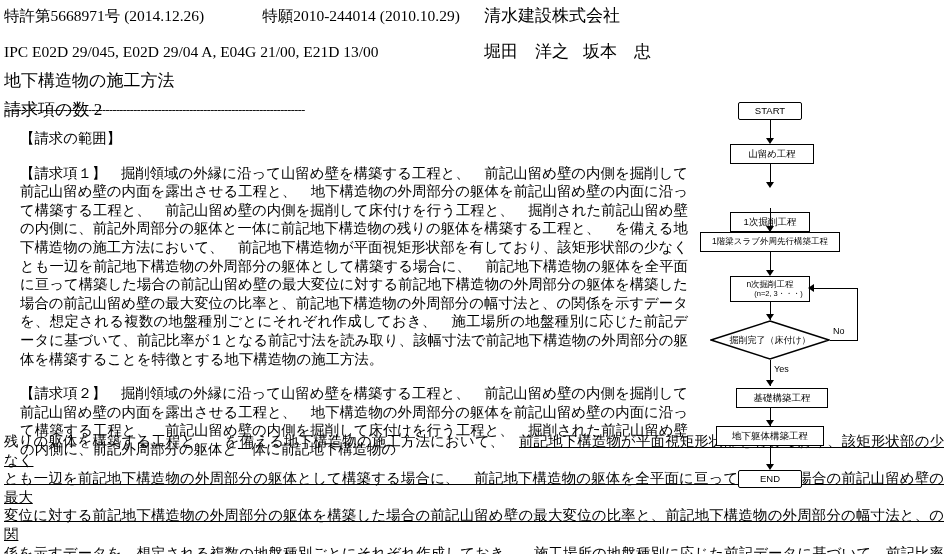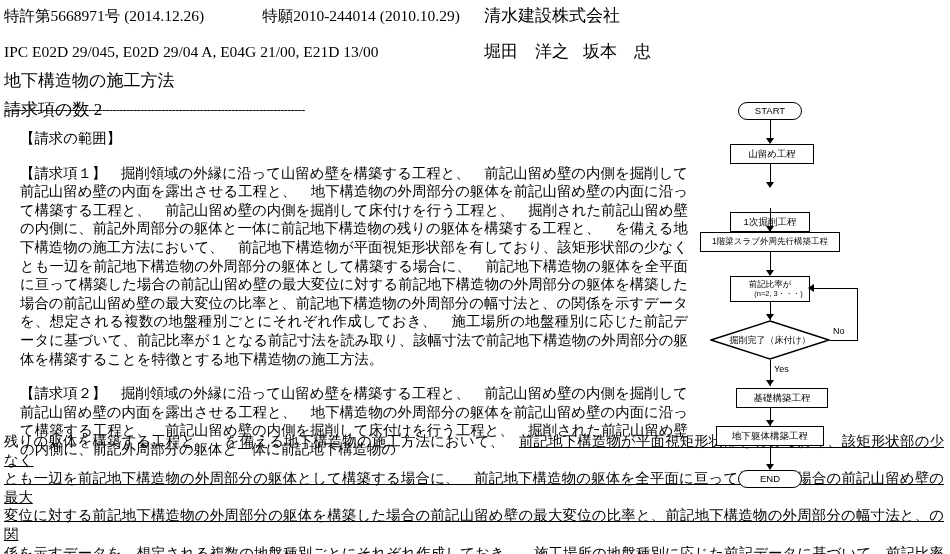--- a/index.html
+++ b/index.html
@@ -126,21 +126,21 @@
     font-size: 9.5px;
     display: flex;
     align-items: center;
     justify-content: center;
     text-align: center;
     box-sizing: border-box;
     white-space: nowrap;
     line-height: 1.15;
   }
   .term {
-    border-radius: 9px;
+    border-radius: 2px;
   }
   .vline {
     position: absolute;
     width: 0;
     border-left: 1.2px solid #000;
   }
   .hline {
     position: absolute;
     height: 0;
     border-top: 1.2px solid #000;
@@ -240,21 +240,21 @@
     <div class="vline" style="left:70px; top:108px; height:22px;"></div>
     <div class="arrow-down" style="left:66px; top:126px;"></div>
 
     <div class="node" style="left:0px; top:132px; width:140px; height:20px; font-size:8.5px;">
       <span>1階梁スラブ外周先行構築工程</span>
     </div>
     <div class="vline" style="left:70px; top:152px; height:22px;"></div>
     <div class="arrow-down" style="left:66px; top:170px;"></div>
 
     <div class="node" style="left:30px; top:176px; width:80px; height:26px; flex-direction:column; font-size:8.5px;">
-      <span>前記比率が</span>
+      <span>n次掘削工程</span>
       <span style="font-size:7.5px;padding-left:17px;">(n=2, 3・・・)</span>
     </div>
     <div class="vline" style="left:70px; top:202px; height:18px;"></div>
     <div class="arrow-down" style="left:66px; top:214px;"></div>
 
     <div class="diamond-wrap" style="left:10px; top:220px; width:120px; height:40px;">
       <svg class="diamond" viewBox="0 0 120 40" preserveAspectRatio="none">
         <polygon points="60,1 119,20 60,39 1,20" fill="#ffffff" stroke="#000000" stroke-width="1.4"></polygon>
       </svg>
       <div class="diamond-label">掘削完了（床付け）</div>

